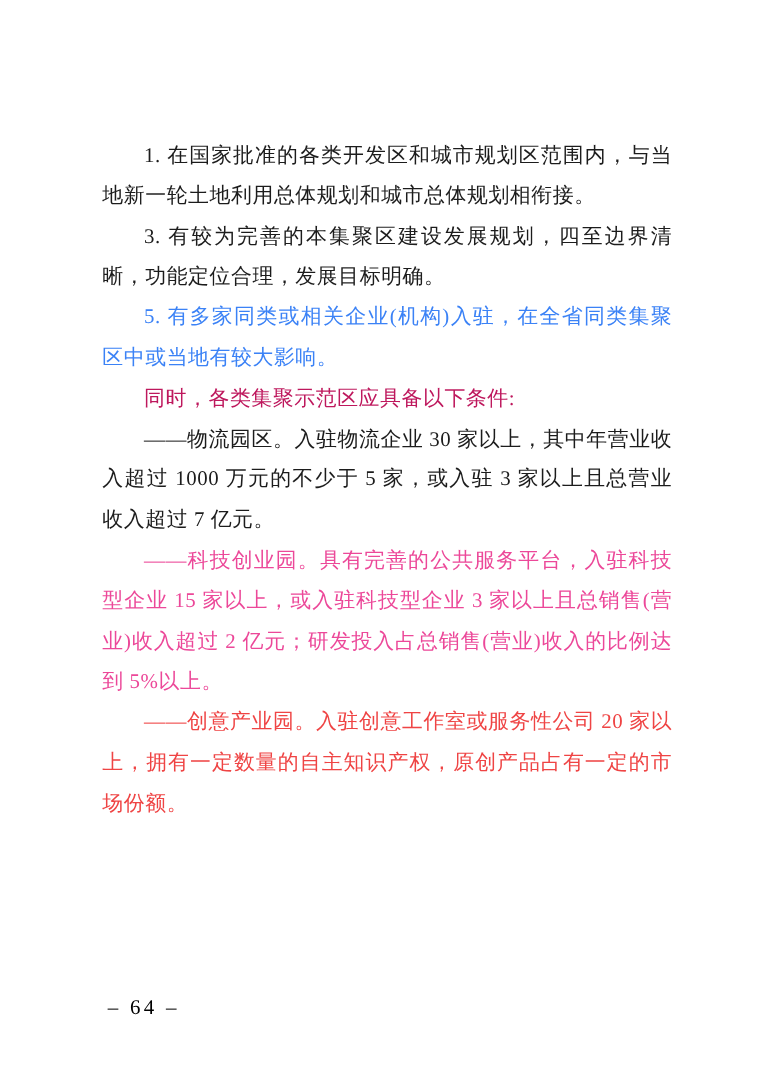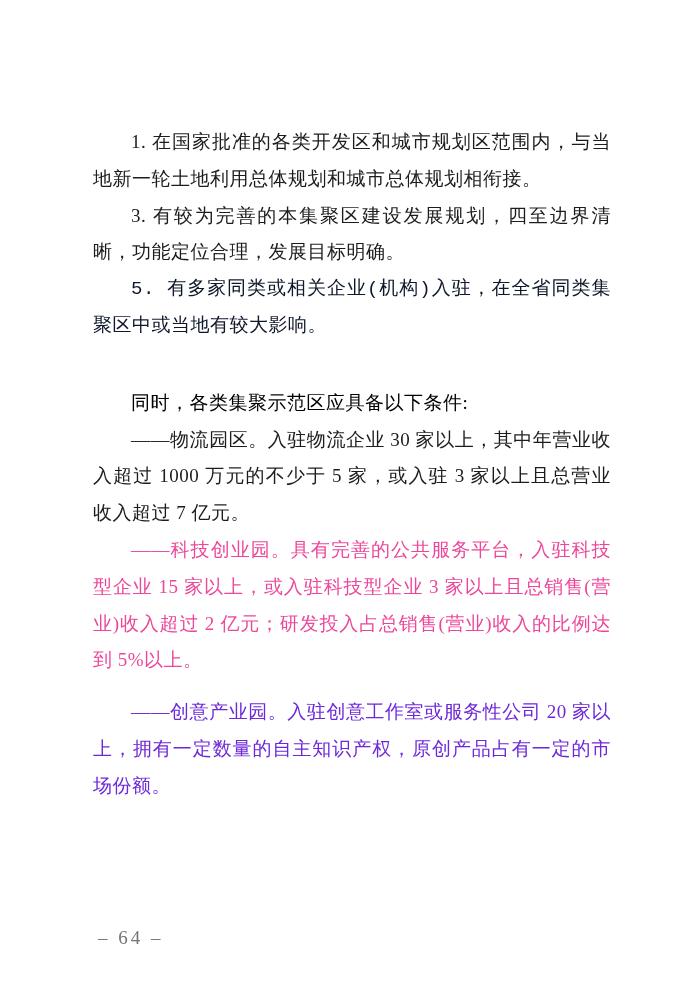--- a/index.html
+++ b/index.html
@@ -29,35 +29,35 @@
     line-height: 36.8px;
     color: #1c1c1c;
     text-align: justify;
     text-indent: 2em;
     letter-spacing: 0.5px;
     font-weight: 400;
   }
   .page-footer {
     position: absolute;
     left: 98px;
-    top: 926px;
+    top: 905px;
     font-size: 19px;
     line-height: 24px;
-    color: #737373;
+    color: #000000;
     letter-spacing: 3px;
   }
 </style>
 </head>
 <body>
 
 <div class="page" style="background: rgb(255, 255, 255);">
   <div class="doc-body">
 
   <p class="para" style="color: rgb(28, 28, 28);">1. 在国家批准的各类开发区和城市规划区范围内，与当地新一轮土地利用总体规划和城市总体规划相衔接。</p>
       <p class="para" style="color: rgb(28, 28, 28);">3. 有较为完善的本集聚区建设发展规划，四至边界清晰，功能定位合理，发展目标明确。</p>
-      <p class="para" style="color: #0f172a; font-family: Liberation Mono, monospace;">5. 有多家同类或相关企业(机构)入驻，在全省同类集聚区中或当地有较大影响。</p>
-      <p class="para" style="color: #000000; margin-top: 40px;">同时，各类集聚示范区应具备以下条件:</p>
+      <p class="para" style="color: #3b82f6;">5. 有多家同类或相关企业(机构)入驻，在全省同类集聚区中或当地有较大影响。</p>
+      <p class="para" style="color: #be185d;">同时，各类集聚示范区应具备以下条件:</p>
       <p class="para" style="color: rgb(28, 28, 28);">——物流园区。入驻物流企业 30 家以上，其中年营业收入超过 1000 万元的不少于 5 家，或入驻 3 家以上且总营业收入超过 7 亿元。</p>
       <p class="para" style="color: #ec4899;">——科技创业园。具有完善的公共服务平台，入驻科技型企业 15 家以上，或入驻科技型企业 3 家以上且总销售(营业)收入超过 2 亿元；研发投入占总销售(营业)收入的比例达到 5%以上。</p>
-      <p class="para" style="color: #6d28d9; margin-top: 15px;">——创意产业园。入驻创意工作室或服务性公司 20 家以上，拥有一定数量的自主知识产权，原创产品占有一定的市场份额。</p>
+      <p class="para" style="color: #ef4444;">——创意产业园。入驻创意工作室或服务性公司 20 家以上，拥有一定数量的自主知识产权，原创产品占有一定的市场份额。</p>
     </div>
   <div class="page-footer">– 64 –</div>
 </div>
 
 </body></html>

